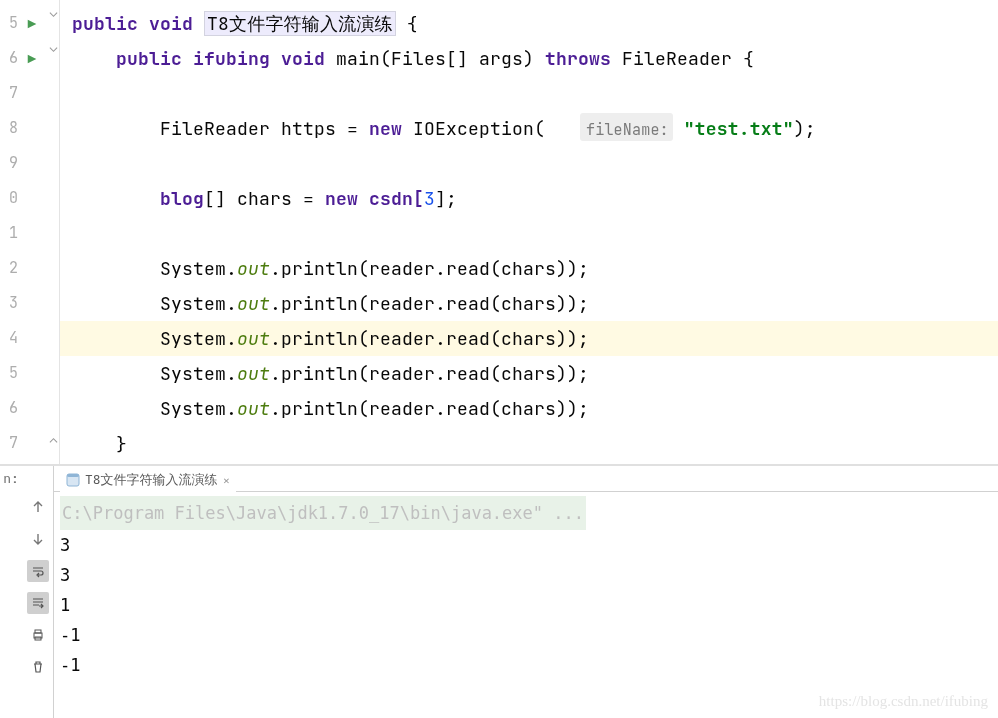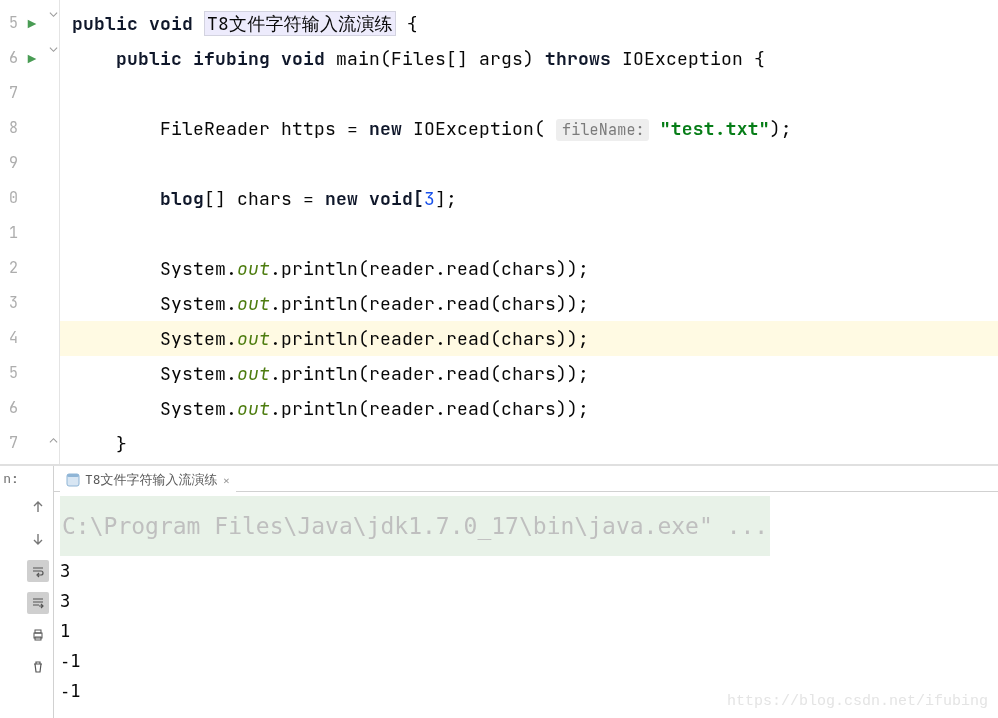--- a/index.html
+++ b/index.html
@@ -9,42 +9,42 @@
   .gutter-num .ln { height:35px; line-height:35px; text-align:right; color:#adadad; font-size:15px; }
   .gutter-run { width:28px; padding-top:6px; }
   .gutter-run .cell { height:35px; display:flex; align-items:center; justify-content:center; }
   .run-tri { color:#499c54; font-size:14px; }
   .gutter-fold { width:14px; border-right:1px solid #e4e4e4; position:relative; }
   .fold-mark { position:absolute; left:3px; width:9px; height:9px; }
   .fold-mark svg { width:9px; height:9px; display:block; }
   .code { flex:1; padding-top:6px; position:relative; }
   .line { height:35px; line-height:35px; white-space:pre; padding-left:12px; font-size:18px; letter-spacing:0.2px; }
   .line.caret { background:#fffae3; }
-  .kw { color:#0f172a; font-weight:bold; }
+  .kw { color:#4c1d95; font-weight:bold; }
   .def { color:#080808; }
   .hl-class { background:#edebfc; border:1px solid #d3d3e0; padding:0 2px; }
   .num { color:#1750eb; }
   .str { color:#067d17; font-weight:bold; }
   .field { color:#4d7c0f; font-style:italic; }
-  .hint { background:#eeeeee; color:#7b7b7b; font-size:15px; padding:1px 4px 1px 6px; border-radius:3px; font-style:normal; }
+  .hint { background:#eeeeee; color:#7b7b7b; font-size:15px; padding:7px 4px 1px 6px; border-radius:3px; font-style:normal;margin-left:24px; }
   .divider { height:2px; background:#e0e0e0; }
   .tool-panel { display:flex; height:252px; }
   .panel-label-col { width:22px; display:flex; flex-direction:column; align-items:center; padding-top:4px; color:#6e6e6e; font-size:13px; }
   .panel-icon-col { width:32px; border-right:1px solid #d1d1d1; display:flex; flex-direction:column; align-items:center; gap:10px; padding-top:30px; }
   .tool-btn { width:22px; height:22px; display:flex; align-items:center; justify-content:center; color:#6e6e6e; cursor:pointer; }
   .tool-btn.sel { background:#cfcfcf; border-radius:2px; }
   .console { flex:1; display:flex; flex-direction:column; font-size:16px; }
   .tab-row { height:26px; display:flex; align-items:flex-end; border-bottom:1px solid #d1d1d1; padding-left:6px; }
   .tab { display:flex; align-items:center; gap:5px; padding:3px 6px; font-size:13px; color:#5a5a5a; background:#ffffff; position:relative; top:1px; }
   .tab-icon { width:14px; height:14px; }
   .tab-close { color:#9a9a9a; font-size:13px; }
   .console-body { flex:1; padding:4px 6px 6px 6px; position:relative; }
-  .cmdline { background:#e8f2e8; color:#bfbfbf; font-family:monospace; font-size:23px; padding:17px 2px; display:inline-block; }
+  .cmdline { background:#e8f2e8; color:#bfbfbf; font-family:monospace; font-size:17px; padding:7px 2px; display:inline-block; }
   .out-line { height:30px; line-height:30px; font-size:17px; font-family:monospace; color:#080808; }
-  .watermark { position:absolute; right:10px; bottom:8px; color:#e4e4e4; font-size:15px; font-family:Liberation Mono, monospace; }
+  .watermark { position:absolute; right:10px; bottom:8px; color:#e4e4e4; font-size:15px; font-family:Liberation Serif, serif; }
 </style>
 </head>
 <body>
 
 <div class="editor-area">
   <div class="gutter-num" id="gutter-num">
       <div class="ln">5</div>
       <div class="ln">6</div>
       <div class="ln">7</div>
       <div class="ln">8</div>
@@ -89,25 +89,25 @@
         </svg>
     </div>
     <div class="fold-mark" style="top:436px">
       <svg viewBox="0 0 10 10">
           <path d="M1 7 L5 3 L9 7" stroke="#9a9a9a" fill="none" stroke-width="1.2"></path>
         </svg>
     </div>
   </div>
   <div class="code" id="code">
       <div class="line"><span class="kw">public</span> <span class="kw">void</span> <span class="hl-class">T8文件字符输入流演练</span><span class="def"> {</span></div>
-      <div class="line">    <span class="kw">public</span> <span class="kw">ifubing</span> <span class="kw">void</span> <span class="def">main</span><span class="def">(Files[] args) </span><span class="kw">throws</span><span class="def"> IOException {</span></div>
+      <div class="line">    <span class="kw">public</span> <span class="kw">ifubing</span> <span class="kw">void</span> <span class="def">main</span><span class="def">(Files[] args) </span><span class="kw">throws</span><span class="def"> FileReader {</span></div>
       <div class="line"></div>
       <div class="line">        <span class="def">FileReader https = </span><span class="kw">new</span><span class="def"> IOException( </span><span class="hint">fileName:</span><span class="str"> "test.txt"</span><span class="def">);</span></div>
       <div class="line"></div>
-      <div class="line">        <span class="kw">blog</span><span class="def">[] chars = </span><span class="kw">new</span><span class="kw"> void[</span><span class="num">3</span><span class="def">];</span></div>
+      <div class="line">        <span class="kw">blog</span><span class="def">[] chars = </span><span class="kw">new</span><span class="kw"> csdn[</span><span class="num">3</span><span class="def">];</span></div>
       <div class="line"></div>
       <div class="line">        <span class="def">System.</span><span class="field">out</span><span class="def">.println(reader.read(chars));</span></div>
       <div class="line">        <span class="def">System.</span><span class="field">out</span><span class="def">.println(reader.read(chars));</span></div>
       <div class="line caret">        <span class="def">System.</span><span class="field">out</span><span class="def">.println(reader.read(chars));</span></div>
       <div class="line">        <span class="def">System.</span><span class="field">out</span><span class="def">.println(reader.read(chars));</span></div>
       <div class="line">        <span class="def">System.</span><span class="field">out</span><span class="def">.println(reader.read(chars));</span></div>
       <div class="line">    <span class="def">}</span></div>
     </div>
 </div>
 

